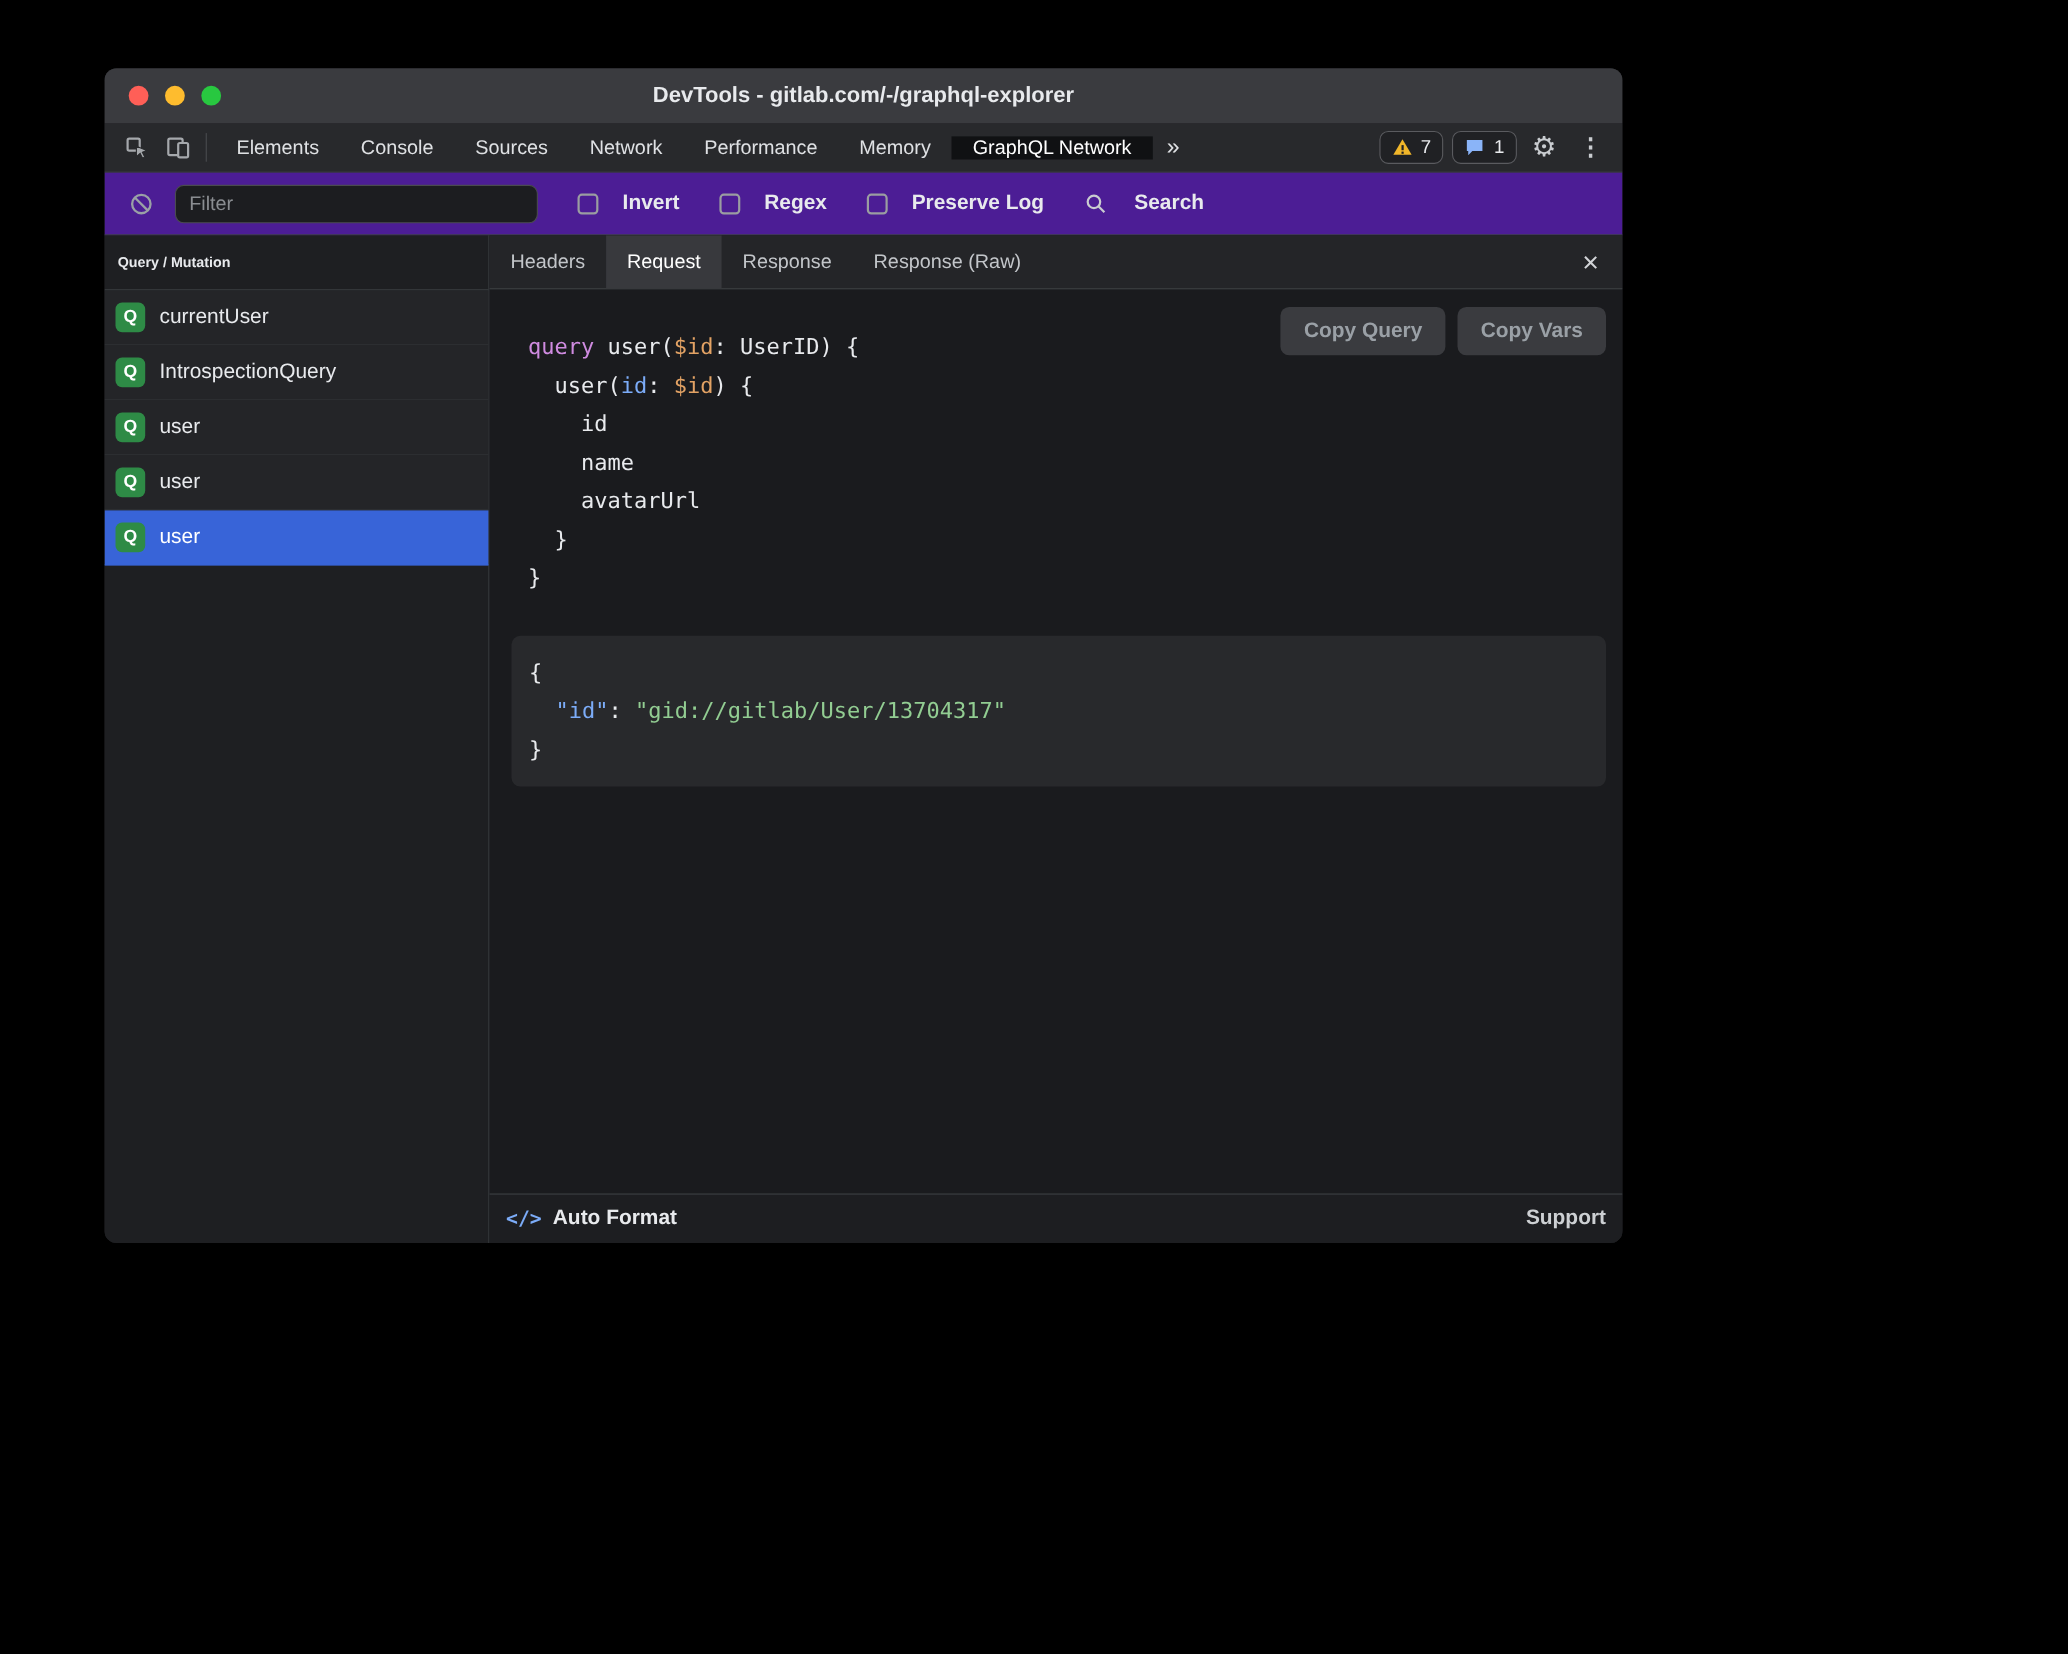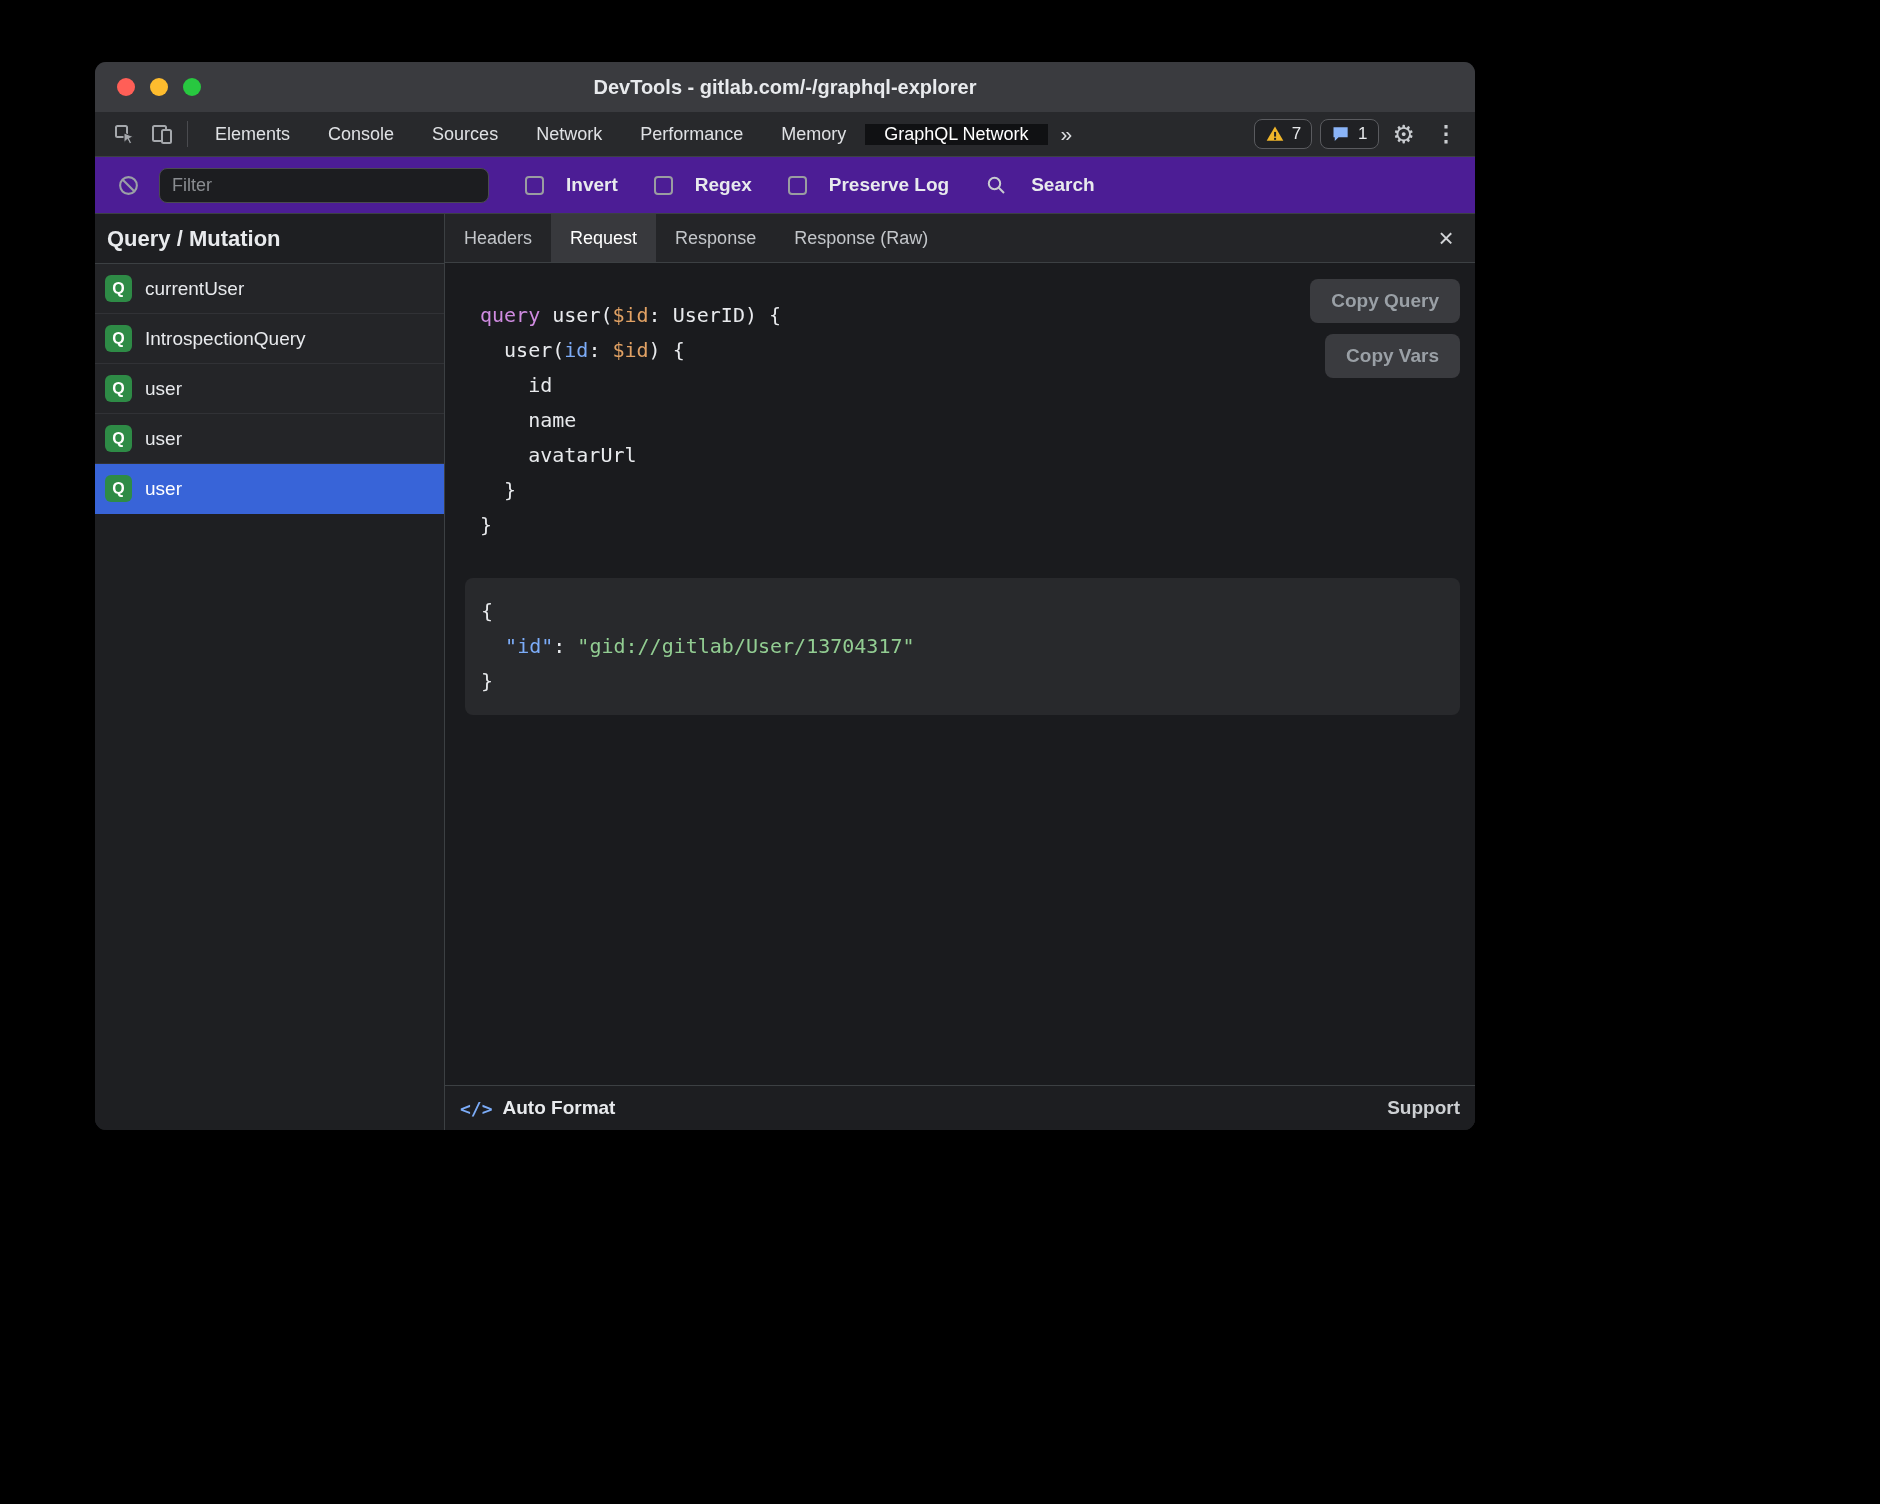--- a/index.html
+++ b/index.html
@@ -59,21 +59,21 @@
   .cb-label { font-size:19px; font-weight:bold; color:#e8eaed; white-space:nowrap; }
   .search-group { display:flex; align-items:center; gap:24px; margin-left:36px; }
   .search-label { font-size:19px; font-weight:bold; color:#e8eaed; }
 
   
   .main { flex:1; display:flex; min-height:0; }
 
   .sidebar { width:350px; flex:0 0 350px; background:#1e1f22; border-right:1px solid #3c4043; display:flex; flex-direction:column; }
   .side-header {
     height:50px; flex:0 0 50px; display:flex; align-items:center; padding-left:12px;
-    font-size:22px; font-weight:bold; color:#e8eaed; border-bottom:1px solid #3c4043;
+    font-size:13px; font-weight:bold; color:#e8eaed; border-bottom:1px solid #3c4043;
   }
   .side-list { display:flex; flex-direction:column; }
   .side-item { height:50px; display:flex; align-items:center; gap:13px; padding-left:10px; background:#242528; border-bottom:1px solid #313236; cursor:default; }
   .side-item.selected { background:#3864d8; border-bottom-color:#3864d8; }
   .q-badge {
     width:27px; height:27px; border-radius:6px; background:#2e8b46; color:#ffffff;
     display:flex; align-items:center; justify-content:center; font-size:16px; font-weight:bold; flex:0 0 27px;
   }
   .side-label { font-size:19px; font-weight:normal; color:#e8eaed; }
   .side-item.selected .side-label { color:#ffffff; }
@@ -91,21 +91,21 @@
   .code-line { white-space:pre; }
   .query-code { padding-left:35px; }
   .tok-purple { color:#cf8be0; }
   .tok-orange { color:#e2a264; }
   .tok-blue { color:#7cacf8; }
   .tok-green { color:#92cd92; }
   .tok-plain { color:#e8eaed; }
 
   .vars-box { margin:35px 15px 0 20px; background:#28292c; border-radius:8px; padding:16px; }
 
-  .copy-stack { position:absolute; top:16px; right:15px; display:flex; flex-direction:column; align-items:flex-end; gap:11px; }
+  .copy-stack { position:absolute; top:16px; right:15px; display:flex; align-items:flex-end; gap:11px; }
   .copy-btn {
     height:44px; padding:0 21px; background:#3a3b3f; border:none; border-radius:8px;
     color:#9aa0a6; font-size:19px; font-weight:bold; font-family:"Liberation Sans", sans-serif; cursor:default;
   }
 
   .footer { height:45px; flex:0 0 45px; border-top:1px solid #3c4043; background:#1d1e21; display:flex; align-items:center; padding:0 15px; }
   .af-icon { color:#7cacf8; font-family:"DejaVu Sans Mono", monospace; font-weight:bold; font-size:18px; margin-right:10px; }
   .af-label { font-size:19px; font-weight:bold; color:#e8eaed; }
   .support { margin-left:auto; font-size:19px; font-weight:bold; color:#cdd0d3; }
 </style>

